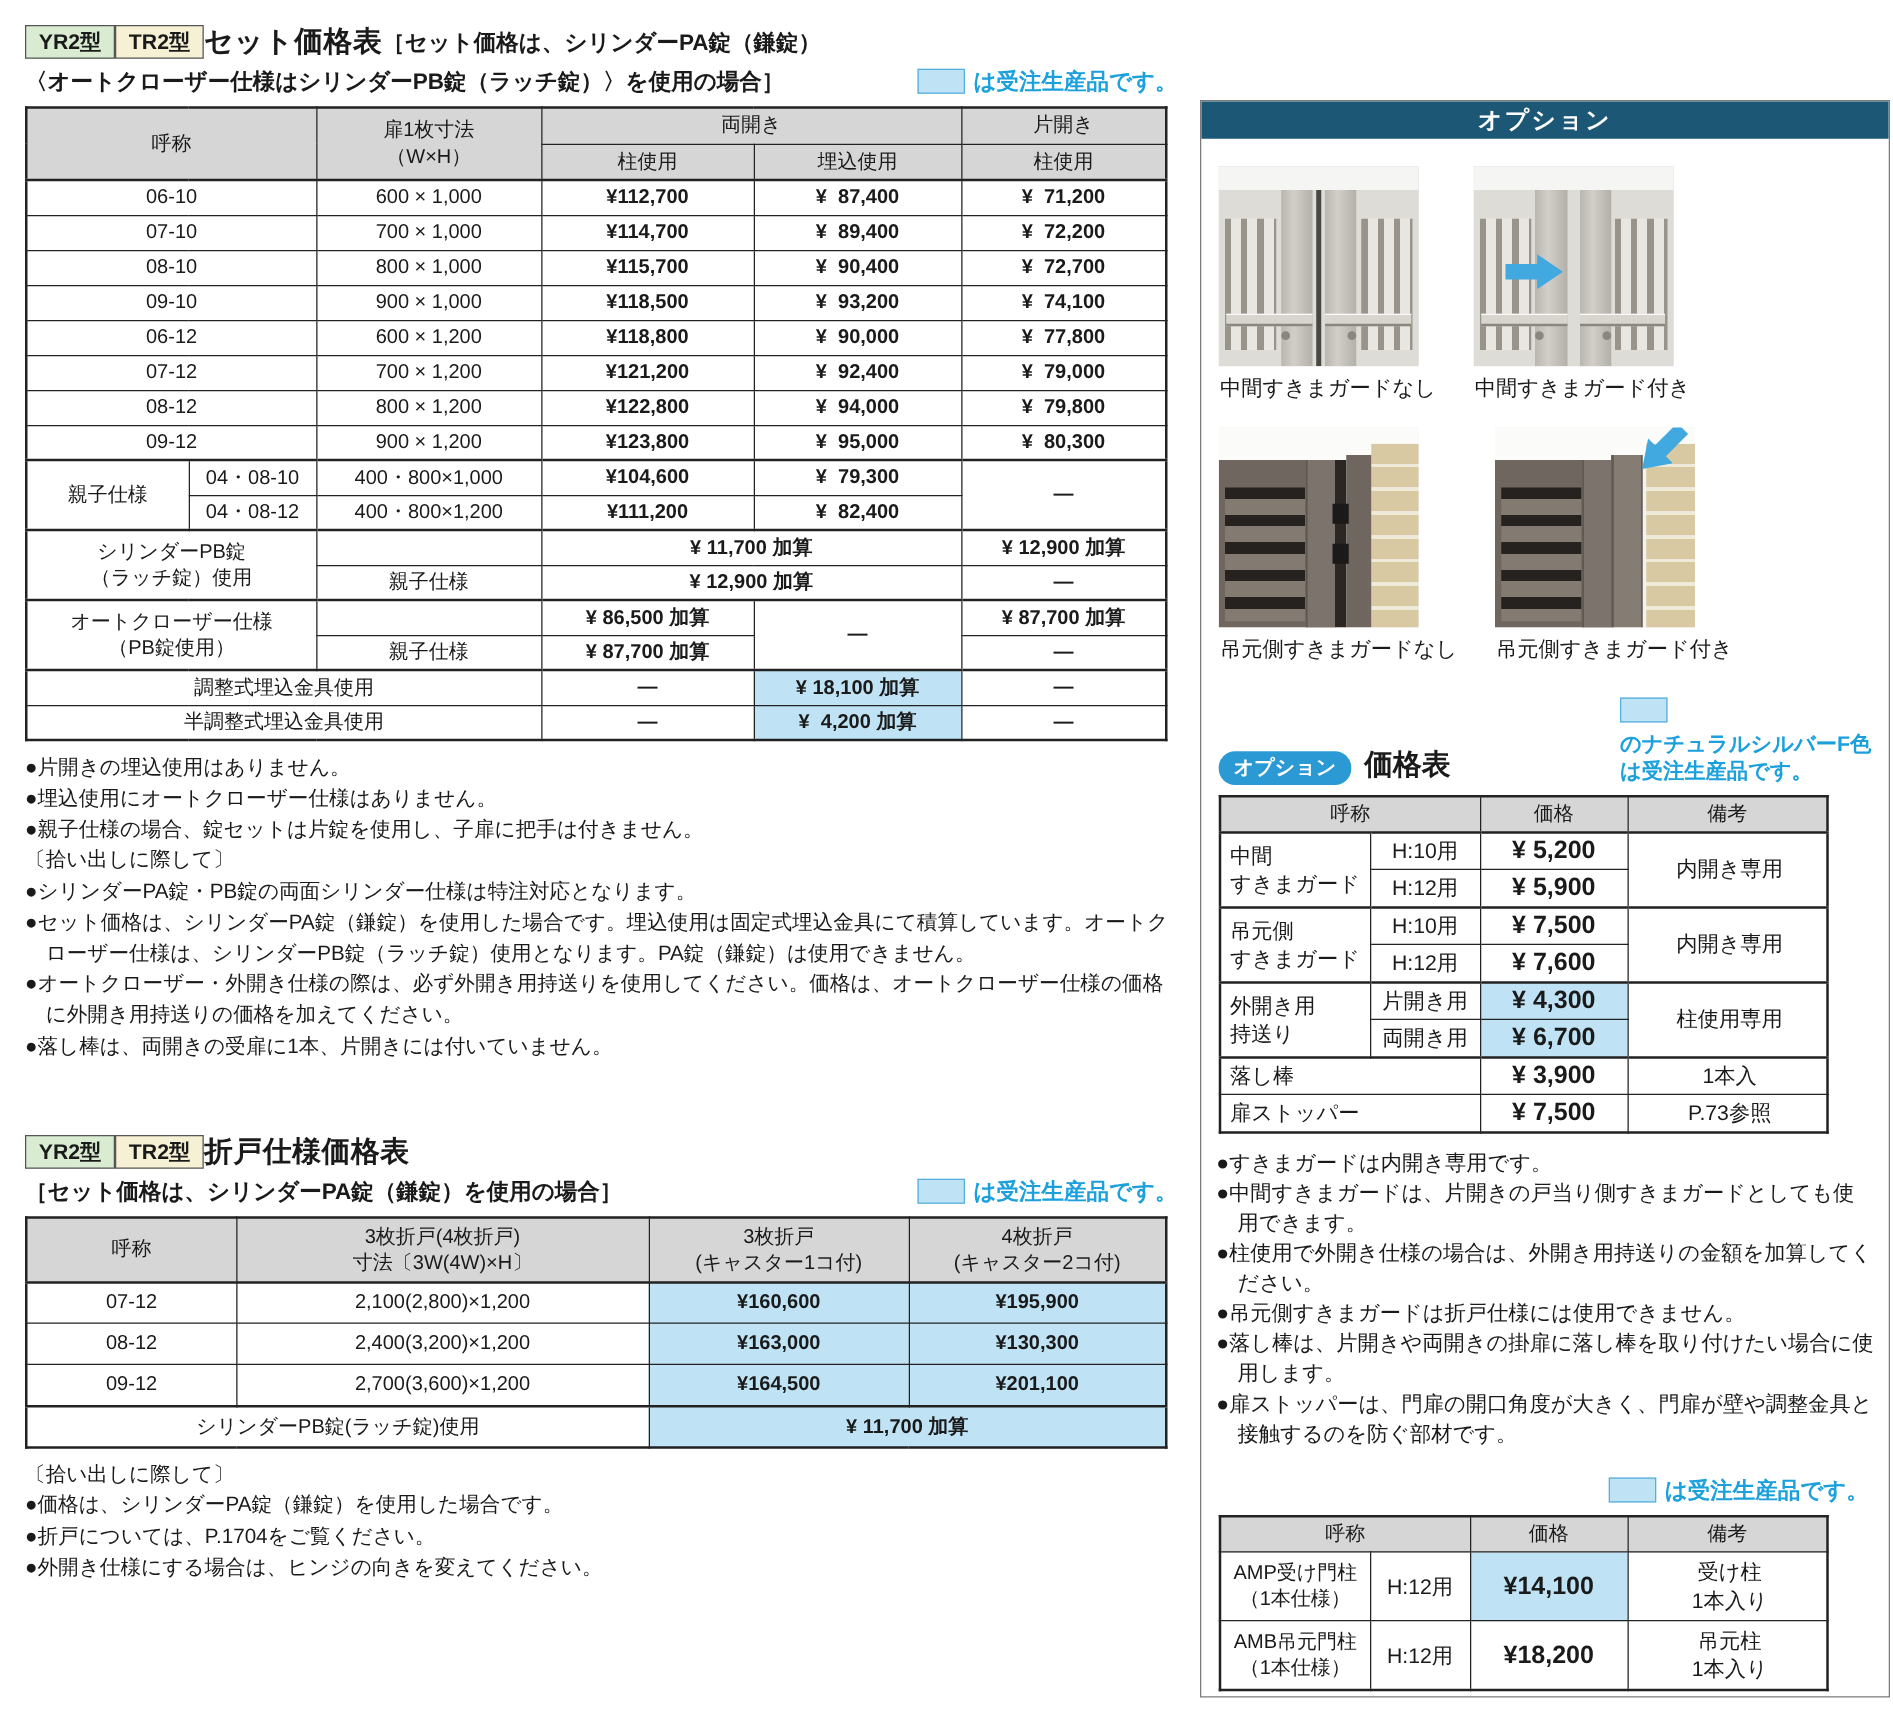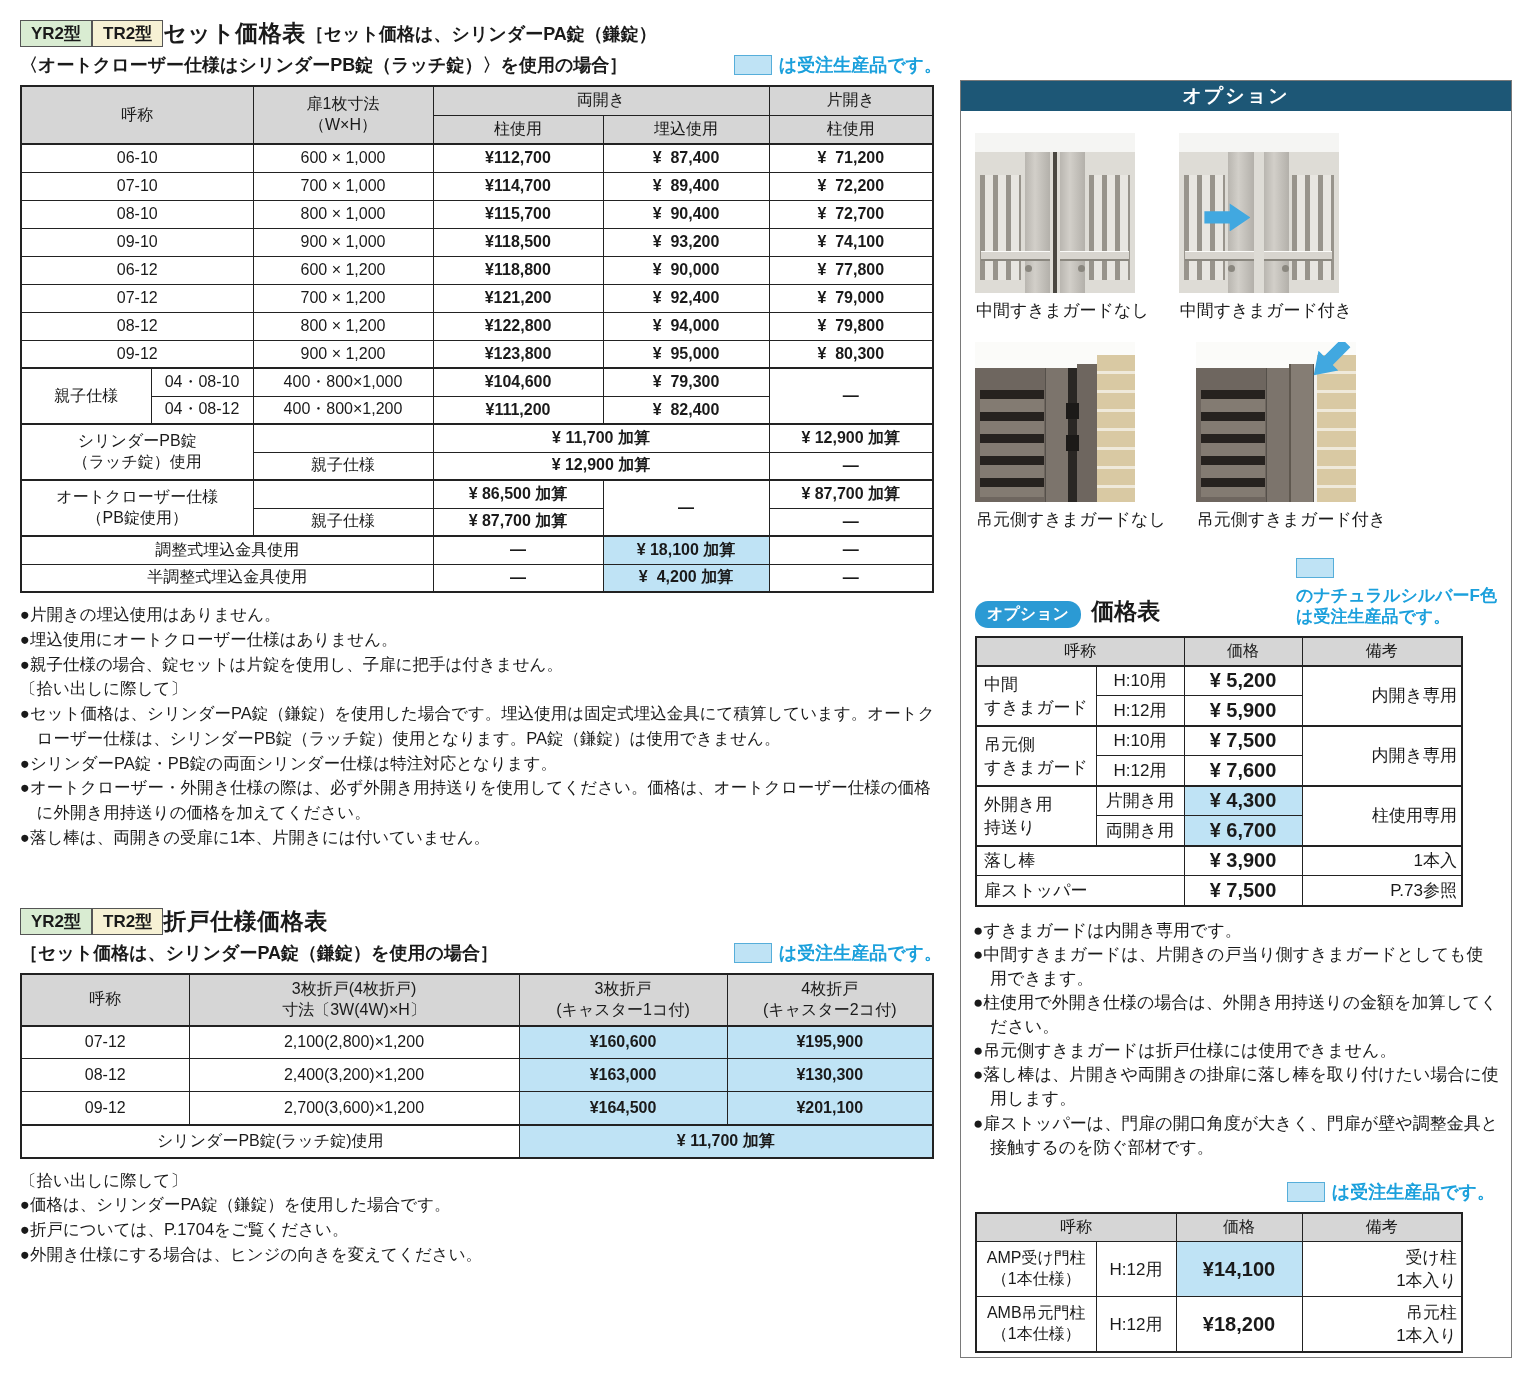--- a/index.html
+++ b/index.html
@@ -103,21 +103,21 @@
                font-size: 17px; line-height: 1.25; flex-direction: column; }
   .legend-ns .swatch { margin-top: 1px; }
 
   .t3, .t4 { width: 486px; margin: 8px 0 0 14px; border: 2px solid #222; }
   .t3 thead tr, .t4 thead tr { height: 29px; }
   .t3 tbody tr { height: 30px; margin-left: 40px; }
   .t4 tbody tr { height: 55px; }
   .lbl { text-align: left; padding-left: 7px; font-size: 17px; }
   .sub { font-size: 17px; }
   .pr2 { font-weight: bold; font-size: 20px; white-space: pre; }
-  .note-cell { text-align: right; padding-left: 8px; font-size: 17px; }
+  .note-cell { text-align: center; padding-left: 8px; font-size: 17px; }
 
   .opt-notes { margin: 12px 12px 0 12px; }
   .opt-notes .note { font-size: 17px; line-height: 1.42; }
 
   .legend-right { margin: 20px 16px 0 0; display: flex; justify-content: flex-end; }
 
   .bnotes { margin: 12px 14px 0 14px; }
   .bnote { color: #1ba0dc; font-size: 21px; line-height: 1.45; text-indent: -1em; padding-left: 1em; }
 </style>
 </head>
@@ -275,22 +275,22 @@
         <td class="dash">—</td>
       </tr>
     </tbody>
   </table>
 
   <div class="notes">
     <p class="note">●片開きの埋込使用はありません。</p>
     <p class="note">●埋込使用にオートクローザー仕様はありません。</p>
     <p class="note">●親子仕様の場合、錠セットは片錠を使用し、子扉に把手は付きません。</p>
     <p class="note">〔拾い出しに際して〕</p>
+    <p class="note">●シリンダーPA錠・PB錠の両面シリンダー仕様は特注対応となります。</p>
     <p class="note">●セット価格は、シリンダーPA錠（鎌錠）を使用した場合です。埋込使用は固定式埋込金具にて積算しています。オートクローザー仕様は、シリンダーPB錠（ラッチ錠）使用となります。PA錠（鎌錠）は使用できません。</p>
-    <p class="note">●シリンダーPA錠・PB錠の両面シリンダー仕様は特注対応となります。</p>
     <p class="note">●オートクローザー・外開き仕様の際は、必ず外開き用持送りを使用してください。価格は、オートクローザー仕様の価格に外開き用持送りの価格を加えてください。</p>
     <p class="note">●落し棒は、両開きの受扉に1本、片開きには付いていません。</p>
   </div>
 
   <div class="sec2">
     <div class="sec-header">
       <div class="hline1">
         <span class="badge badge-green">YR2型</span>
         <span class="badge badge-cream">TR2型</span>
         <span class="sec-title">折戸仕様価格表</span>

